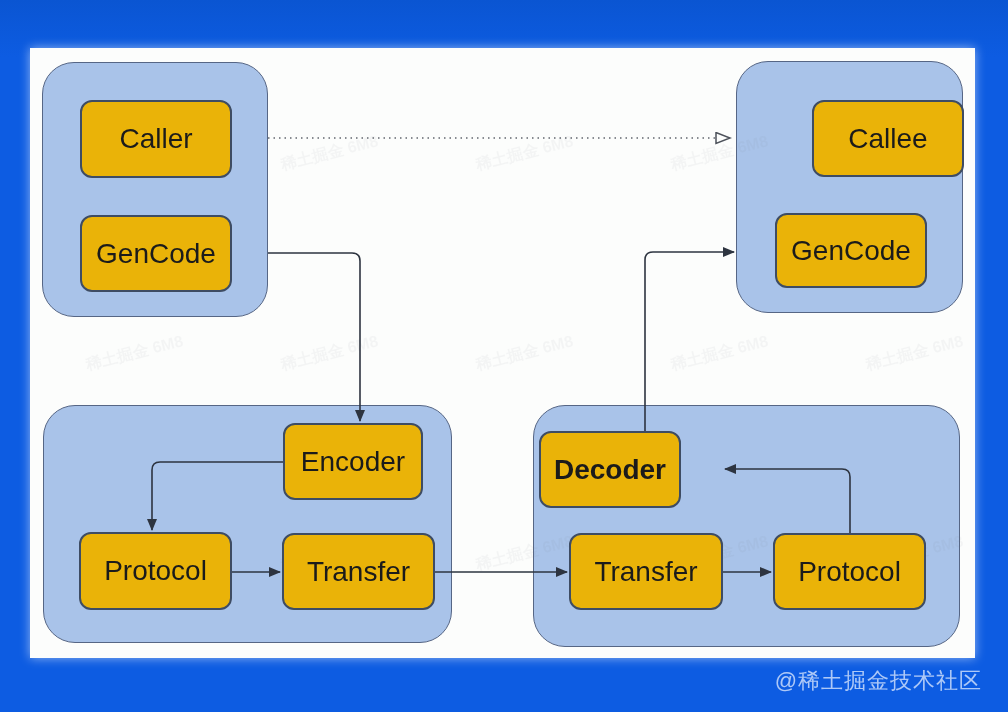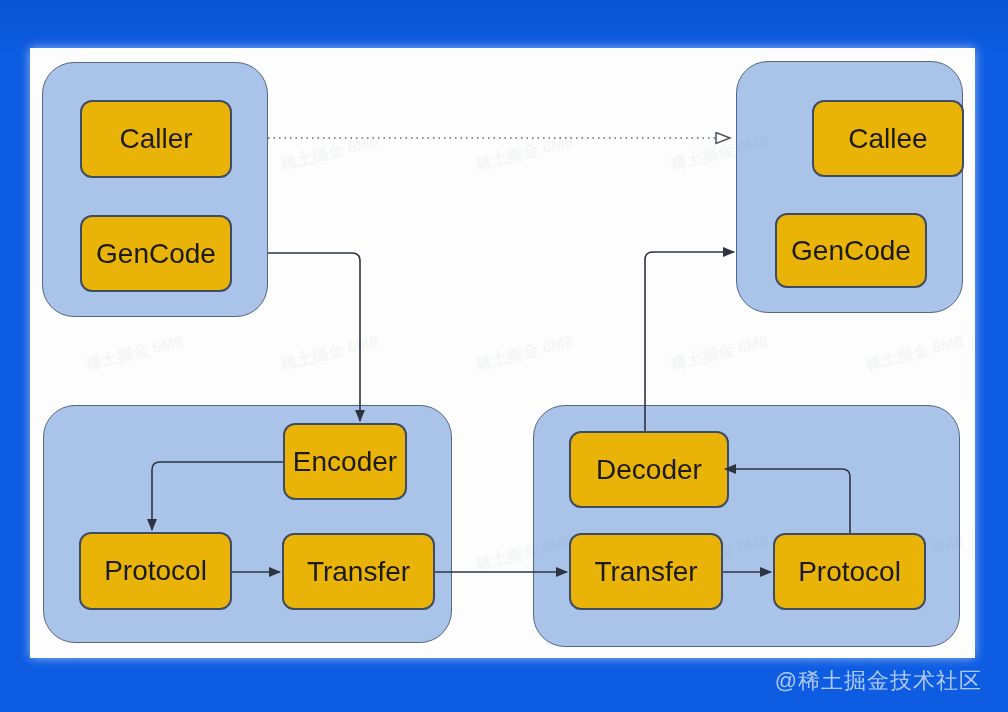--- a/index.html
+++ b/index.html
@@ -79,24 +79,24 @@
 
     <div class="group" style="left:12px;  top:14px;  width:226px; height:255px;"></div>
     <div class="group" style="left:706px; top:13px;  width:227px; height:252px;"></div>
     <div class="group" style="left:13px;  top:357px; width:409px; height:238px;"></div>
     <div class="group" style="left:503px; top:357px; width:427px; height:242px;"></div>
 
     <div class="node" style="left:50px;  top:52px;  width:152px; height:78px;">Caller</div>
     <div class="node" style="left:50px;  top:167px; width:152px; height:77px;">GenCode</div>
     <div class="node" style="left:745px; top:52px;  width:152px; height:77px;margin-left:37px;">Callee</div>
     <div class="node" style="left:745px; top:165px; width:152px; height:75px;">GenCode</div>
-    <div class="node" style="left:253px; top:375px; width:124px; height:77px;">Encoder</div>
+    <div class="node" style="left:253px; top:375px; width:140px; height:77px;">Encoder</div>
     <div class="node" style="left:49px;  top:484px; width:153px; height:78px;">Protocol</div>
     <div class="node" style="left:252px; top:485px; width:153px; height:77px;">Transfer</div>
-    <div class="node" style="left:539px; top:383px; width:160px; height:77px;">Decoder</div>
+    <div class="node" style="left:509px; top:383px; width:142px; height:77px;font-weight:bold;">Decoder</div>
     <div class="node" style="left:539px; top:485px; width:154px; height:77px;">Transfer</div>
     <div class="node" style="left:743px; top:485px; width:153px; height:77px;">Protocol</div>
 
     <svg class="arrows" viewBox="0 0 945 610">
       <defs>
         <marker id="mArrow" markerUnits="userSpaceOnUse" markerWidth="12" markerHeight="10" refX="11" refY="5" orient="auto">
           <path d="M0 0 L12 5 L0 10 Z" fill="#2d3440"></path>
         </marker>
         <marker id="mOpen" markerUnits="userSpaceOnUse" markerWidth="17" markerHeight="14" refX="15" refY="6.5" orient="auto">
           <path d="M1 1 L15 6.5 L1 12 Z" fill="#fcfdfc" stroke="#4d525b" stroke-width="1.5"></path>

